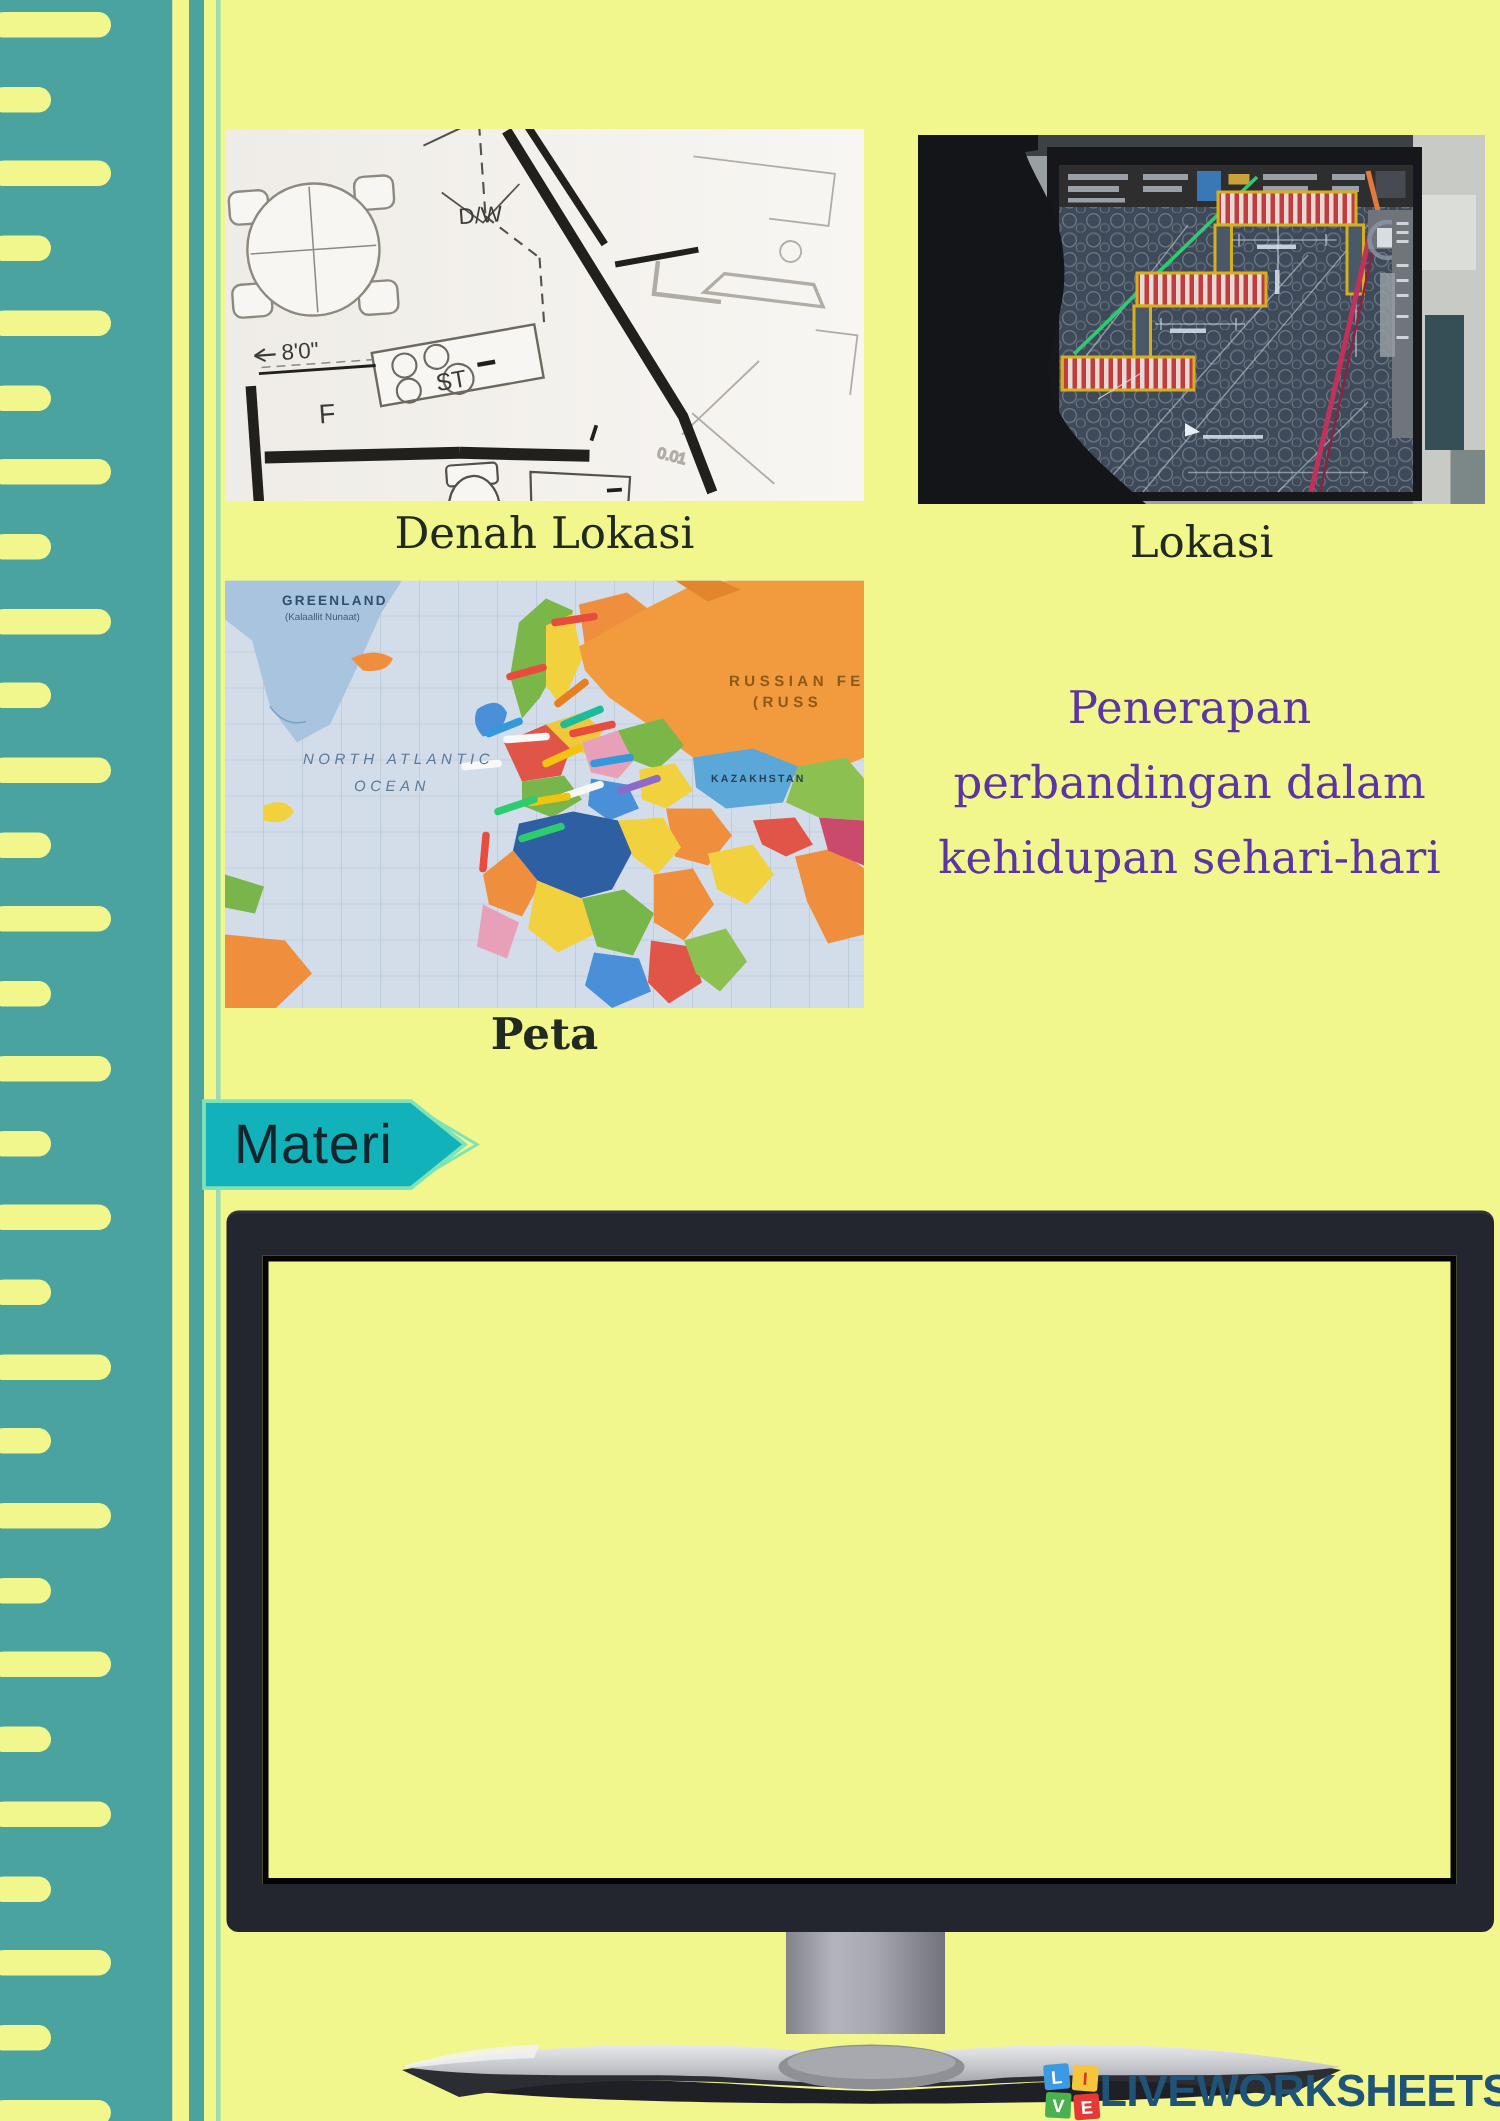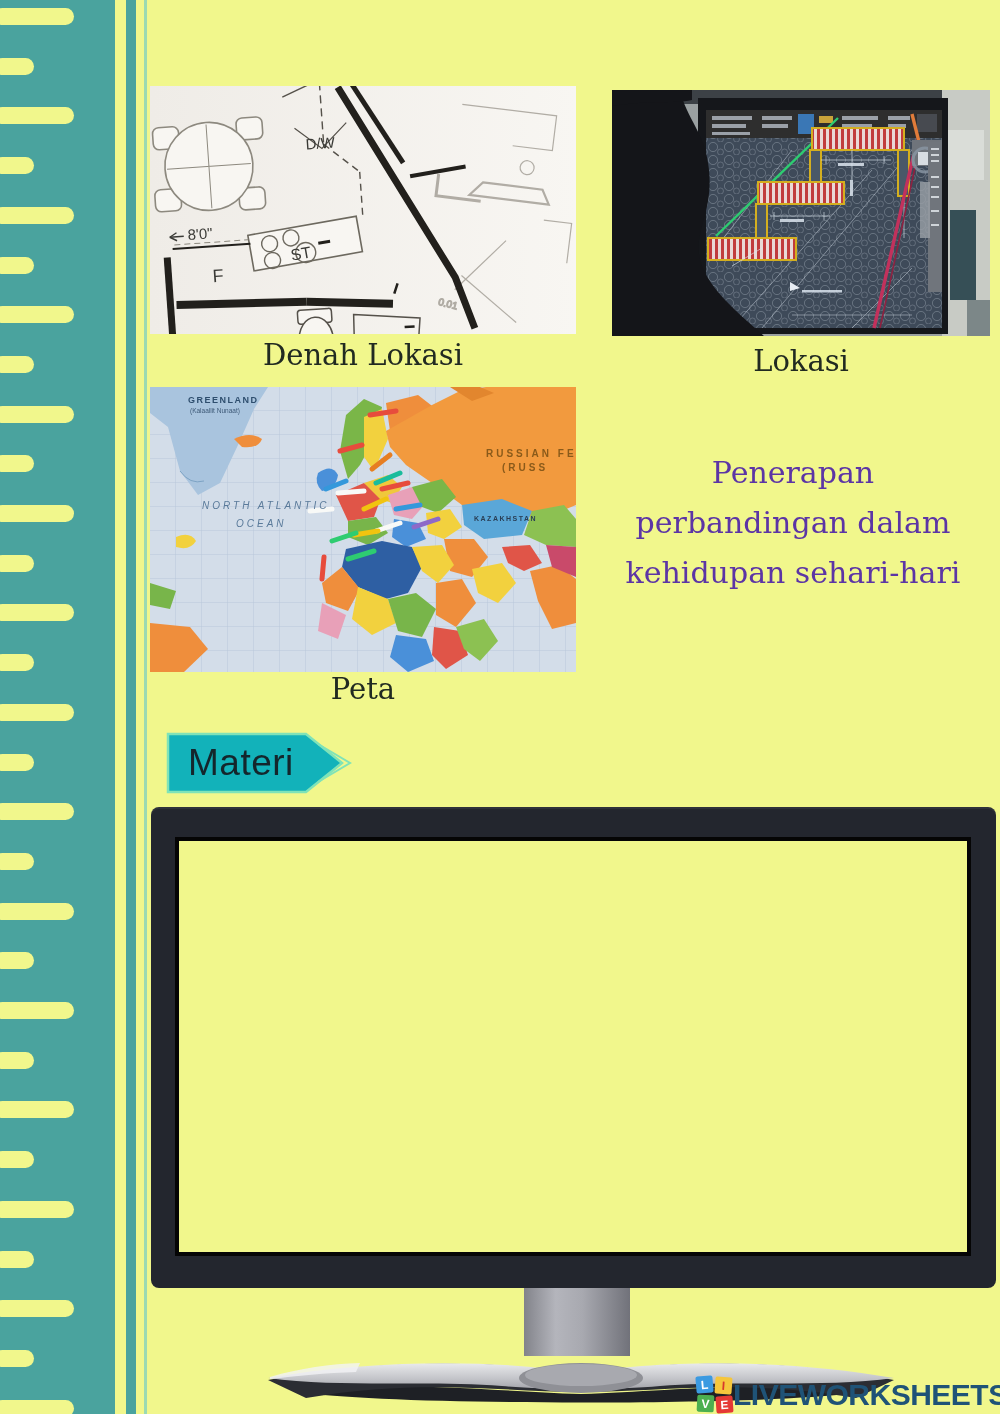--- a/index.html
+++ b/index.html
@@ -344,29 +344,29 @@
 
       <text x="38" y="16" font-size="9" font-weight="bold" letter-spacing="1.5" fill="#2e4e6e">GREENLAND</text>
       <text x="40" y="26" font-size="6.5" fill="#3e5a78">(Kalaallit Nunaat)</text>
       <text x="52" y="122" font-size="10" font-style="italic" letter-spacing="3" fill="#5a7a9a">NORTH ATLANTIC</text>
       <text x="86" y="140" font-size="10" font-style="italic" letter-spacing="3" fill="#5a7a9a">OCEAN</text>
       <text x="336" y="70" font-size="10" font-weight="bold" letter-spacing="3" fill="#8a5a1a">RUSSIAN FE</text>
       <text x="352" y="84" font-size="10" font-weight="bold" letter-spacing="3" fill="#8a5a1a">(RUSS</text>
       <text x="324" y="134" font-size="7" font-weight="bold" letter-spacing="1.5" fill="#2a3e55">KAZAKHSTAN</text>
     </svg>
   </div>
-  <div class="abs caption" style="left:150px;top:672px;width:426px;">Peta</div>
+  <div class="abs caption" style="left:150px;top:672px;width:426px;font-weight:bold;">Peta</div>
 
   <div class="abs headline" style="left:581px;top:448px;">
     <div>Penerapan</div>
     <div>perbandingan dalam</div>
     <div>kehidupan sehari-hari</div>
   </div>
 
-  <div class="abs badge" style="left:166px;top:731px;width:195px;height:64px;">
+  <div class="abs badge" style="left:134px;top:731px;width:195px;height:64px;">
     <svg width="195" height="64">
       <path d="M2,3 L140,3 L176,32 L140,61 L2,61 Z" fill="#12b2ba" stroke="#7fe3b8" stroke-width="2.5"></path>
       <path d="M152,13 L184,32 L152,51" fill="none" stroke="#7fe3b8" stroke-width="2"></path>
     </svg>
     <div class="badge-label">Materi</div>
   </div>
 
   <div class="abs monitor-frame">
     <div class="monitor-screen"></div>
   </div>

